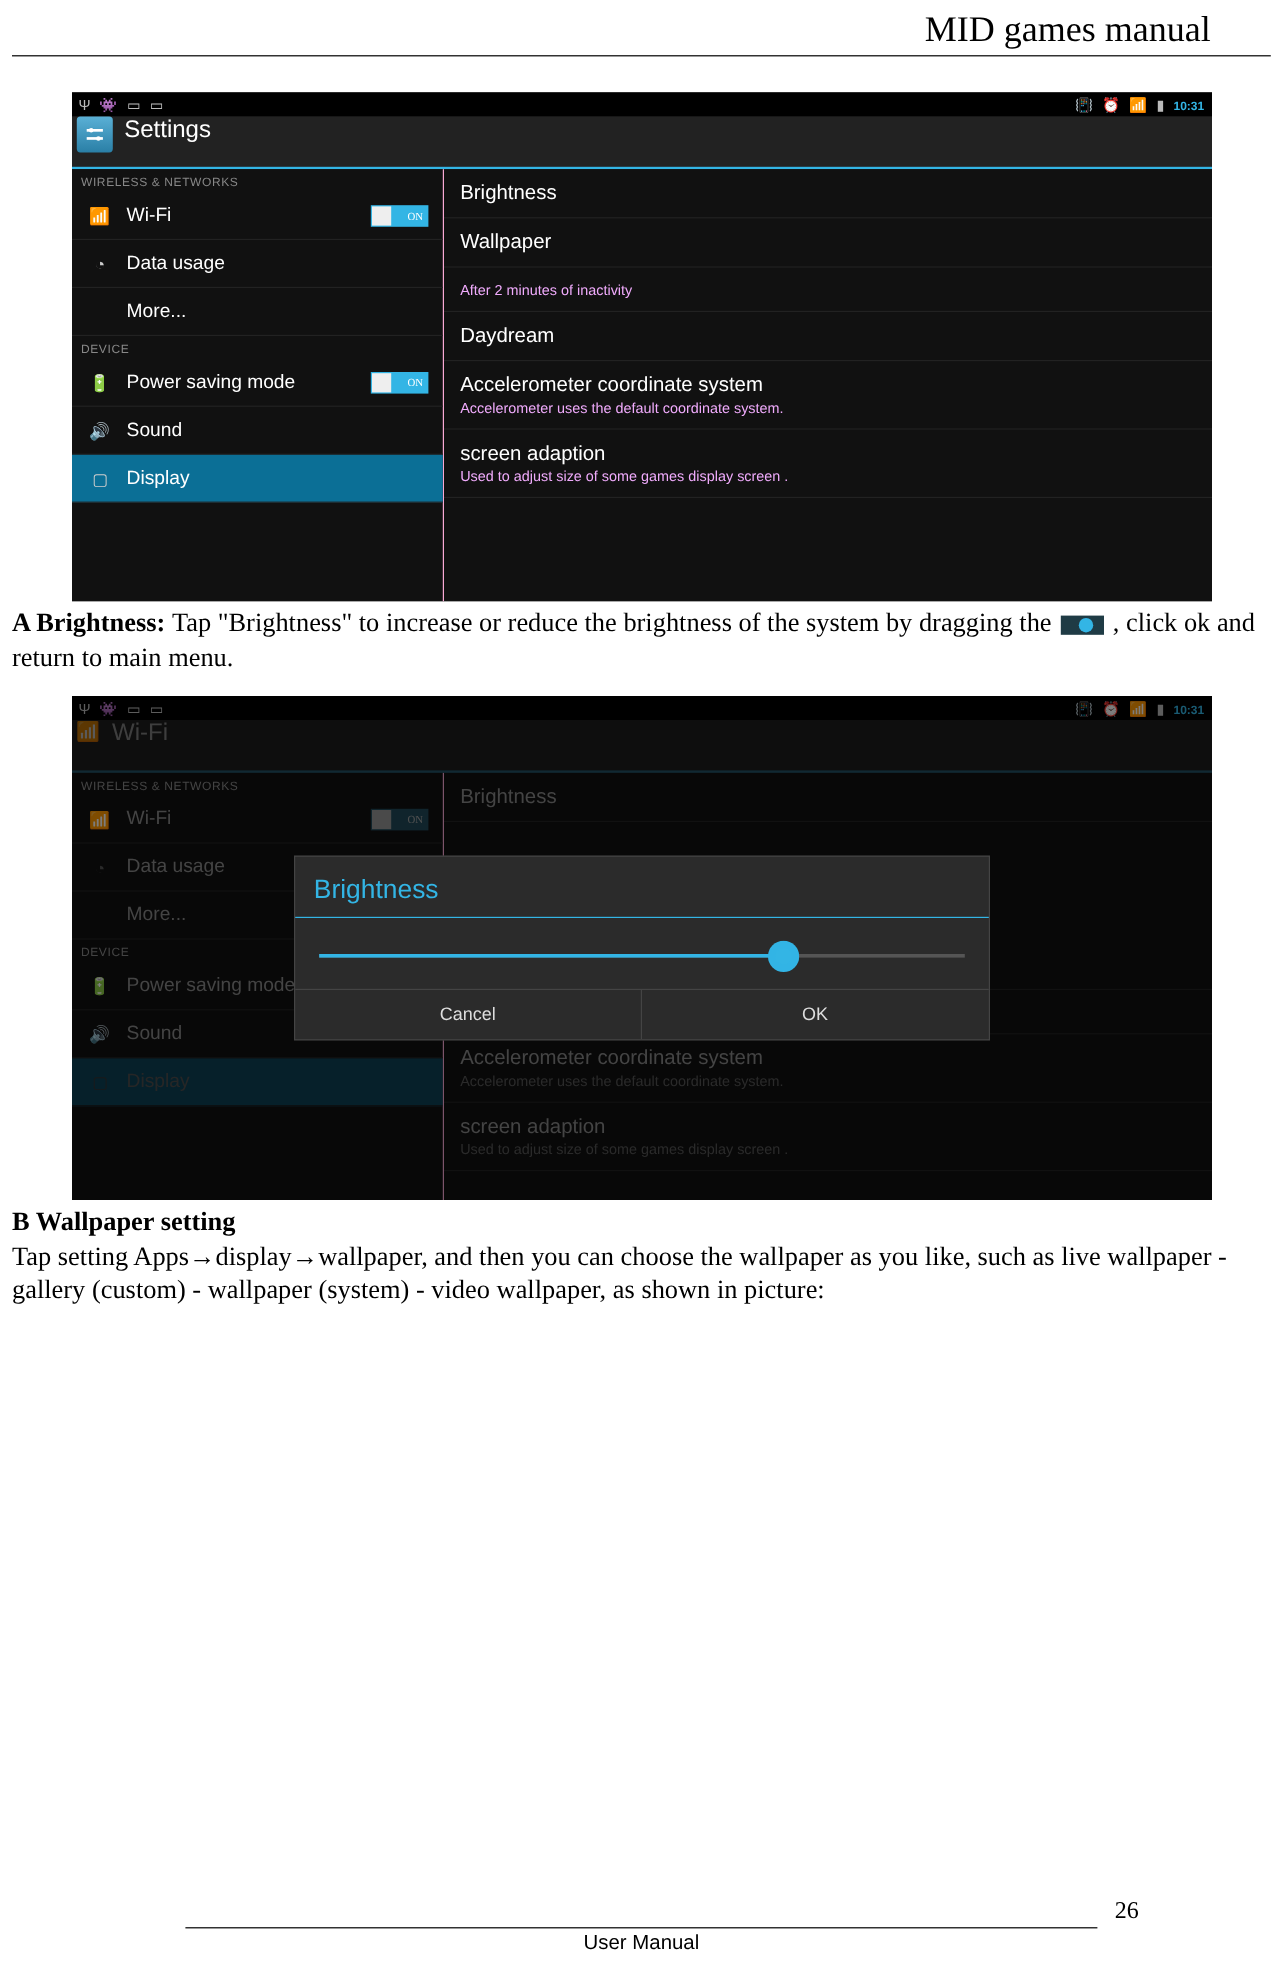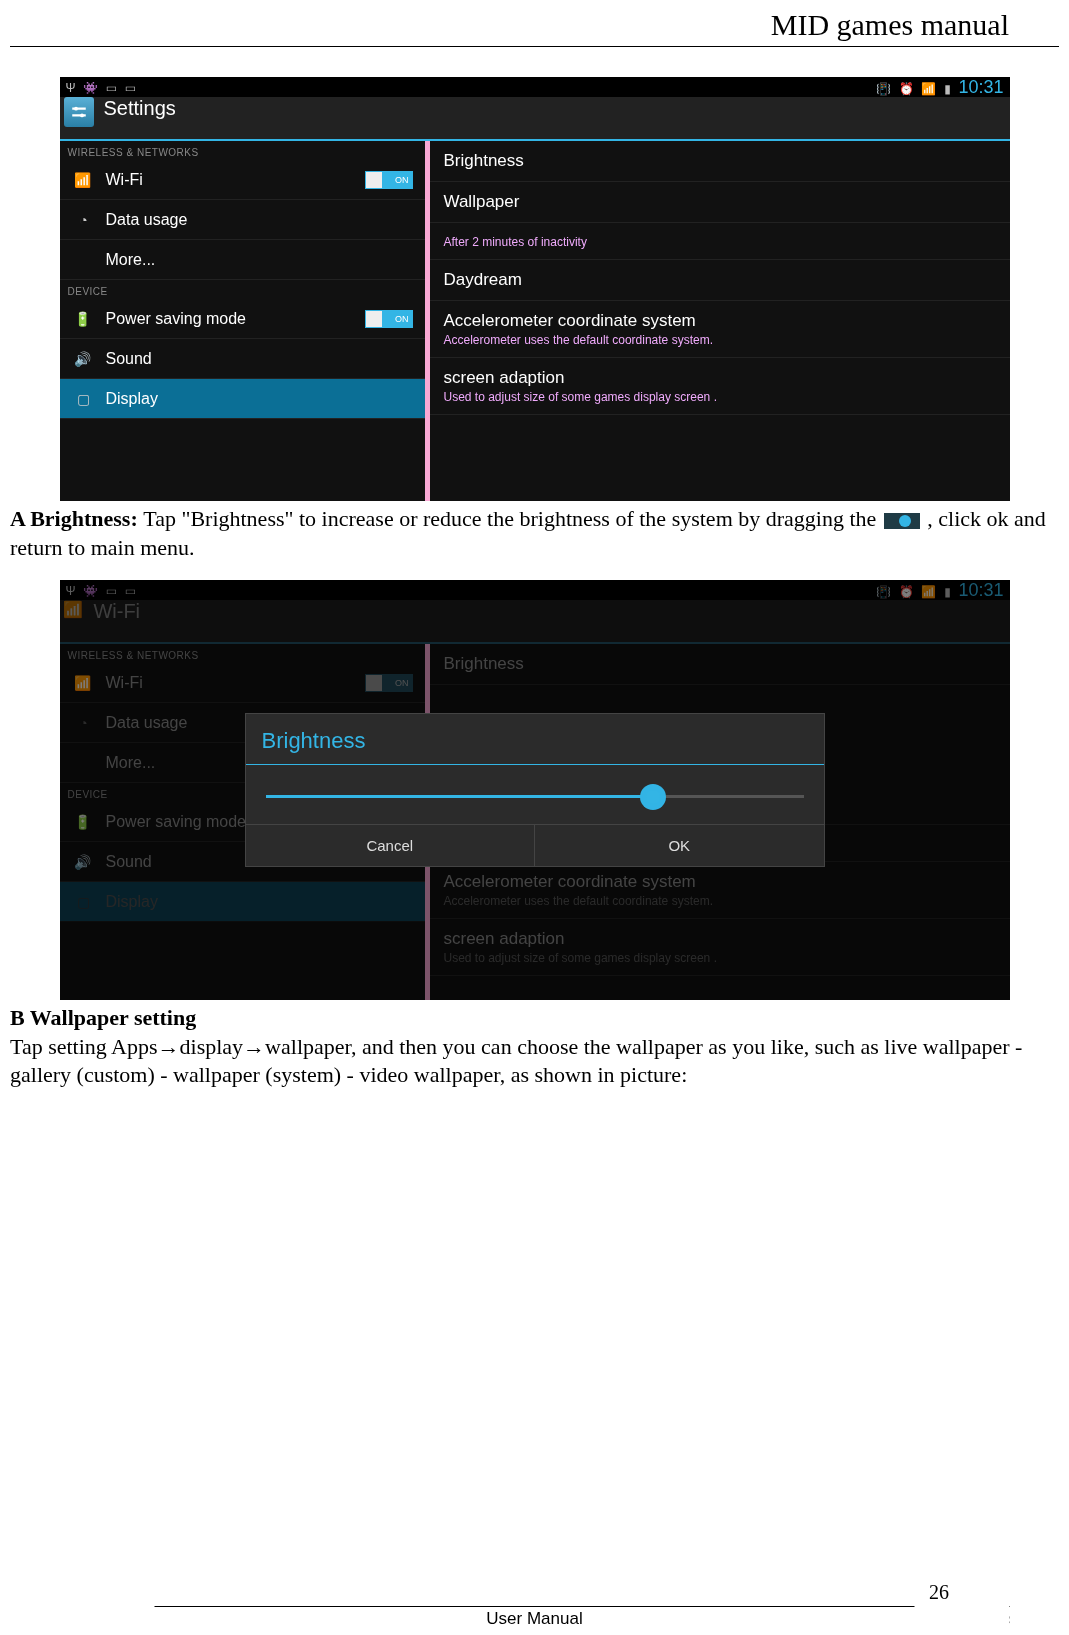--- a/index.html
+++ b/index.html
@@ -29,41 +29,41 @@
   .status-bar {
     display: flex;
     justify-content: space-between;
     background: #000;
     height: 20px;
     font-size: 13px;
     padding: 0 4px;
     align-items: center;
   }
   .status-left span, .status-right span { margin: 0 2px; color: #bbb; font-size: 12px; }
-  .status-right .time { color: #33b5e5; font-weight: normal; font-size: 18px; }
+  .status-right .time { color: #33b5e5; font-weight: bold; font-size: 10px; }
   .status-right .wifi { color: #33b5e5; }
   .app-title-bar {
     display: flex;
     align-items: flex-start;
     height: 44px;
     border-bottom: 2px solid #33b5e5;
     padding-left: 4px;
     background: #222;
   }
   .app-icon {
     width: 30px; height: 30px;
     background: linear-gradient(#5ab0d6,#2a7fa6);
     border-radius: 3px;
     display: flex; align-items: center; justify-content: center;
     margin-right: 10px;
   }
   .app-icon svg { width: 18px; height: 18px; }
   .app-title-bar .title { font-size: 20px; color: #fff; }
   .settings-body { display: flex; height: 360px; }
-  .sidebar { width: 370px; background: #111; border-right: 5px solid #f9a8d4; }
+  .sidebar { width: 310px; background: #111; border-right: 1px solid #f9a8d4; }
   .detail { flex: 1; background: #111; }
   .section-header {
     font-size: 10px;
     color: #888;
     padding: 6px 8px 2px;
     letter-spacing: 0.5px;
   }
   .sidebar-item {
     display: flex;
     align-items: center;
@@ -76,20 +76,21 @@
   .sidebar-item.selected { background: #0b6f96; }
   .sidebar-item .icon { width: 24px; text-align: center; margin-right: 10px; color: #ccc; font-size: 14px; }
   .sidebar-item .switch {
     margin-left: auto;
     width: 48px; height: 18px;
     background: #33b5e5;
     font-size: 9px; color: #fff;
     display: flex; align-items: center; justify-content: flex-end;
     padding-right: 4px;
     position: relative;
+    font-family: Liberation Serif, serif;
   }
   .sidebar-item .switch::before {
     content: "";
     position: absolute; left: 1px; top: 1px;
     width: 16px; height: 16px; background: #eee;
   }
   .sidebar-item.dim { color: #888; }
   .sidebar-item.dim .icon { color: #555; }
   .sidebar-item.dim .switch { background: #2a6f8a; opacity: 0.6; }
   .detail-item {

